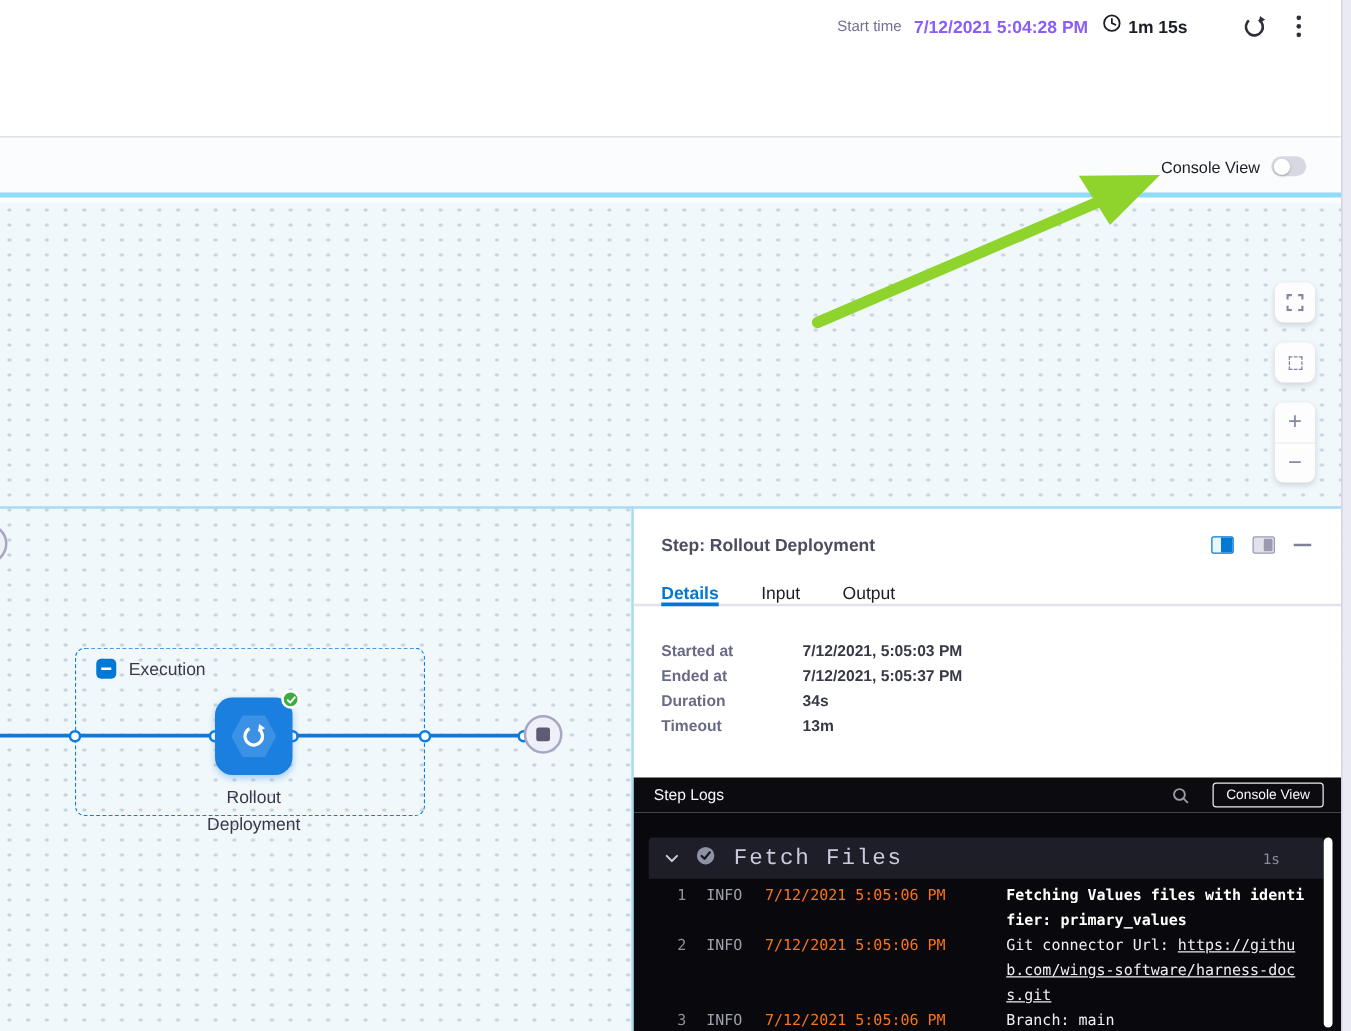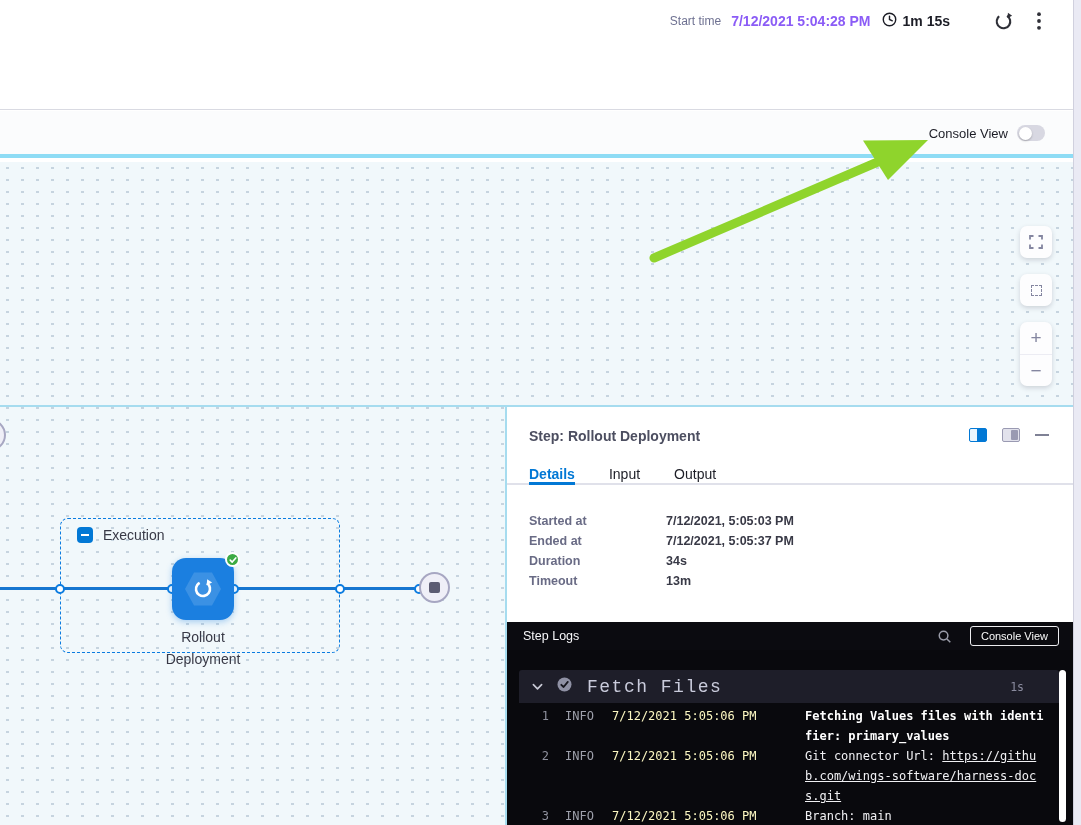--- a/index.html
+++ b/index.html
@@ -56,54 +56,54 @@
   .node-badge { position:absolute; top:-6px; right:-6px; width:15px; height:15px; background:#3cab44; border:2px solid #fff; border-radius:50%; display:flex; align-items:center; justify-content:center; }
   .node-label { position:absolute; left:113px; top:464px; width:180px; text-align:center; font-size:14px; line-height:22px; color:#383946; }
 
   
   .end-node { position:absolute; left:419px; top:410px; width:31px; height:31px; border-radius:50%; background:#efeff7; border:2px solid #a7a7c2; display:flex; align-items:center; justify-content:center; cursor:pointer; }
   .end-node-square { width:11px; height:11px; background:#5c5c72; border-radius:2px; }
   .start-node-partial { position:absolute; left:-26px; top:257px; width:32px; height:32px; border-radius:50%; background:#efeff7; border:2px solid #a7a7c2; }
 
   
   .panel { position:absolute; left:505px; top:405px; width:568px; height:420px; background:#fff; border-top:2px solid #a6dcef; border-left:2px solid #a6dcef; z-index:10; }
-  .panel-header { display:flex; align-items:flex-start; padding:21px 24px 0 22px; }
+  .panel-header { display:flex; align-items:center; padding:21px 24px 0 22px; }
   .panel-title { font-size:14px; font-weight:600; color:#4c4e60; flex:1; }
   .panel-header-icons { display:flex; align-items:center; gap:15px; }
   .split-icon-1 { width:18px; height:14px; border:1.5px solid #0278d5; border-radius:2px; background:linear-gradient(to right, #eaf5fe 42%, #0278d5 42%); cursor:pointer; }
   .split-icon-2 { width:18px; height:14px; border:1.5px solid #9a9ab2; border-radius:2px; background:#e2e2ec; position:relative; cursor:pointer; }
   .split-icon-2::after { content:""; position:absolute; right:1px; top:1px; bottom:1px; width:7px; background:#9a9ab2; border-radius:1px; }
   .minimize-dash { width:14px; height:2.5px; background:#7f8195; border:none; cursor:pointer; padding:0; }
 
   .tabs { display:flex; gap:34px; margin-top:22px; padding-left:22px; border-bottom:2px solid #e0e1ea; }
   .tab { font-size:14px; color:#1c1d26; cursor:pointer; border-bottom:3px solid transparent; margin-bottom:-2px; }
   .tab.active { color:#0278d5; font-weight:600; border-bottom-color:#0278d5; }
 
   .details-grid { margin:26px 0 0 22px; }
-  .detail-row { display:flex; line-height:20px;gap:24px; }
+  .detail-row { display:flex; line-height:20px; }
   .detail-label { width:113px; font-size:12.5px; font-weight:600; color:#696b85; }
   .detail-value { font-size:12.5px; font-weight:700; color:#383946; }
 
   
   .logs-bar { position:absolute; left:0; top:215px; width:566px; height:28px; background:#0b0b10; display:flex; align-items:center; padding:0 14px 0 16px; }
   .logs-bar-title { font-size:12.5px; color:#f7f7f9; flex:1; }
   .logs-search-btn { margin-right:18px; }
   .console-view-btn { background:transparent; border:1px solid #ededf0; border-radius:3px; color:#fafafa; font-size:11px; font-family:"Liberation Sans",sans-serif; padding:3px 10px; cursor:pointer; }
 
   .logs-body { position:absolute; left:0; top:243px; width:566px; height:177px; background:#09090d; overflow:hidden; }
   .log-section-header { margin:20px 14px 0 12px; height:33px; background:#1e1e29; border-radius:3px 3px 0 0; display:flex; align-items:center; padding:0 13px; cursor:pointer; }
   .section-title { font-family:Liberation Mono, monospace; font-size:18px; color:#c9cbdb; letter-spacing:1.5px; margin-left:15px; flex:1; }
   .section-duration { font-family:"DejaVu Sans Mono",monospace; font-size:11.5px; color:#8a8b9e; margin-right:22px; }
   .chevron-wrap { display:flex; align-items:center; margin-right:14px; }
 
   .log-rows { margin-top:3px; font-family:"DejaVu Sans Mono",monospace; font-size:12px; line-height:20px; }
   .log-row { display:grid; grid-template-columns:30px 52px 204px 1fr; padding:0 27px 0 12px; }
   .log-num { text-align:right; color:#8e909c; }
   .log-level { padding-left:16px; color:#9ea0ab; }
-  .log-time { padding-left:11px; color:#fef9c3; }
+  .log-time { padding-left:11px; color:#f97316; }
   .log-msg { color:#f0f0f3; word-break:break-all; }
   .log-msg .seg-bold { font-weight:700; color:#fff; }
   .log-msg .seg-link { text-decoration:underline; color:#f0f0f3; cursor:pointer; }
 
   .log-scrollbar { position:absolute; right:7px; top:20px; width:7px; height:152px; background:#fff; border-radius:4px; cursor:pointer; }
 
   
   .page-scroll-strip { position:absolute; right:0; top:0; width:8px; height:825px; background:#eaeaf4; border-left:1px solid #d0d0de; z-index:40; cursor:pointer; }
 
   

